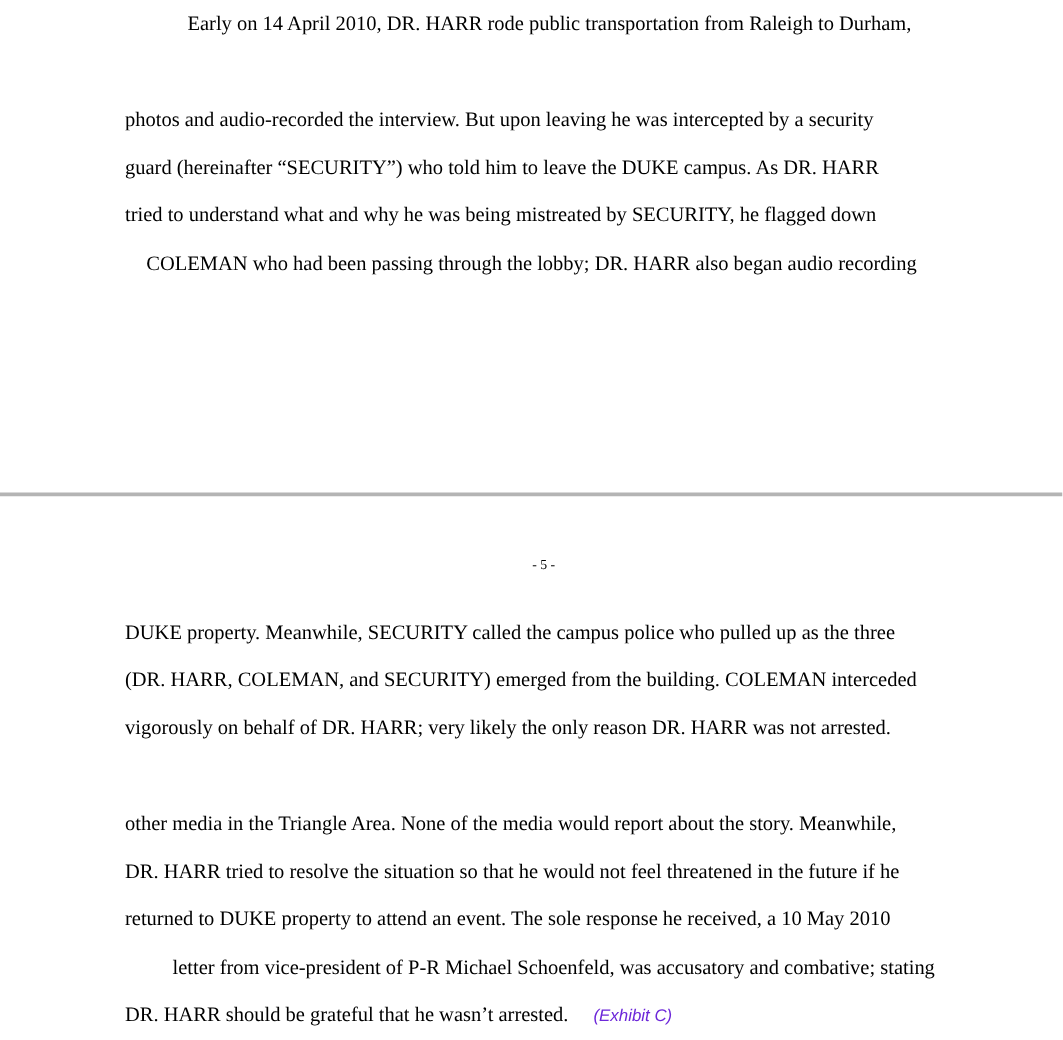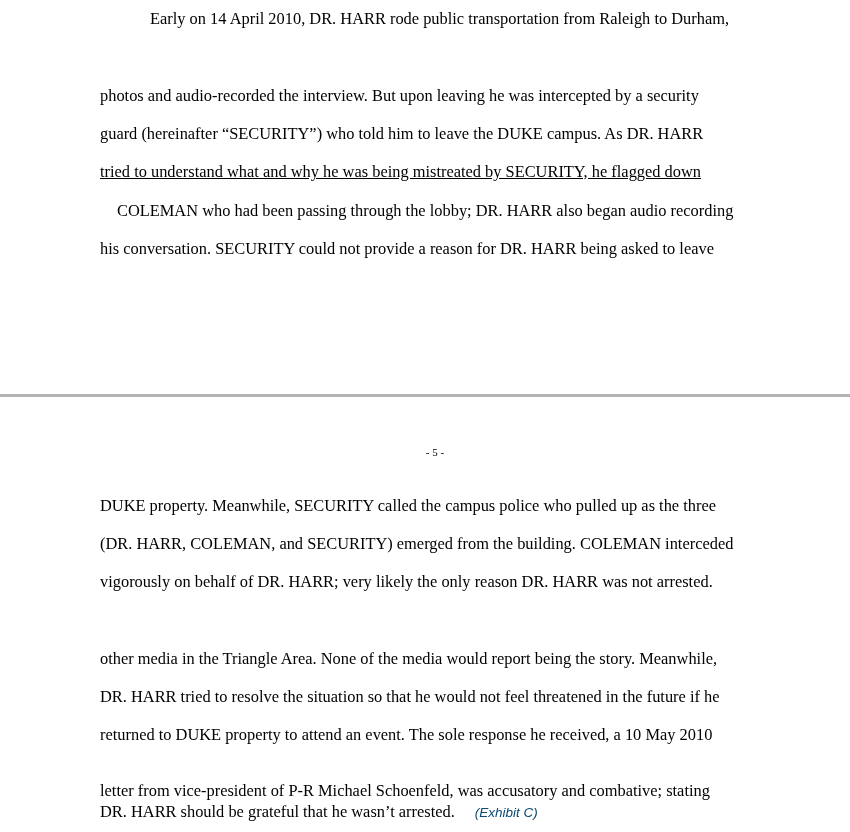--- a/index.html
+++ b/index.html
@@ -45,45 +45,44 @@
       left: 0;
       width: 870px;
       text-align: center;
       font-size: 11px;
       line-height: 16px;
     }
     .exhibit-link {
       font-family: "Liberation Sans", sans-serif;
       font-style: italic;
       font-size: 13.5px;
-      color: #0c4a6e;
+      color: #6d28d9;
       margin-left: 20px;
       cursor: pointer;
     }
   </style>
 </head>
 <body>
 
 <div class="page-section" style="top:0;height:394px;">
   <div class="line indent" style="top:9px;">Early on 14 April 2010, DR. HARR rode public transportation from Raleigh to Durham,</div>
   <div class="line" style="top:86px;">photos and audio-recorded the interview.  But upon leaving he was intercepted by a security</div>
   <div class="line" style="top:124px;">guard (hereinafter “SECURITY”) who told him to leave the DUKE campus.  As DR. HARR</div>
-  <div class="line" style="top:162px;text-decoration:underline;">tried to understand what and why he was being mistreated by SECURITY, he flagged down</div>
+  <div class="line" style="top:162px;">tried to understand what and why he was being mistreated by SECURITY, he flagged down</div>
   <div class="line" style="top:201px;margin-left:17px;">COLEMAN who had been passing through the lobby; DR. HARR also began audio recording</div>
-  <div class="line" style="top:239px;">his conversation.  SECURITY could not provide a reason for DR. HARR being asked to leave</div>
 </div>
 
 <div class="divider"></div>
 
 <div class="page-number">- 5 -</div>
 
 <div class="page-section" style="top:0;height:832px;pointer-events:none;">
   <div class="line" style="top:496px;text-align:center;">DUKE property.  Meanwhile, SECURITY called the campus police who pulled up as the three</div>
   <div class="line" style="top:534px;">(DR. HARR, COLEMAN, and SECURITY) emerged from the building.  COLEMAN interceded</div>
   <div class="line" style="top:572px;">vigorously on behalf of DR. HARR; very likely the only reason DR. HARR was not arrested.</div>
-  <div class="line" style="top:649px;">other media in the Triangle Area.  None of the media would report being the story.  Meanwhile,</div>
+  <div class="line" style="top:649px;">other media in the Triangle Area.  None of the media would report about the story.  Meanwhile,</div>
   <div class="line" style="top:687px;">DR. HARR tried to resolve the situation so that he would not feel threatened in the future if he</div>
   <div class="line" style="top:725px;text-align:right;">returned to DUKE property to attend an event.  The sole response he received, a 10 May 2010</div>
-  <div class="line" style="top:781px;">letter from vice-president of P-R Michael Schoenfeld, was accusatory and combative; stating</div>
+  <div class="line" style="top:764px;margin-left:38px;">letter from vice-president of P-R Michael Schoenfeld, was accusatory and combative; stating</div>
   <div class="line" style="top:802px;pointer-events:auto;">
     <span>DR. HARR should be grateful that he wasn’t arrested.</span><span class="exhibit-link">(Exhibit C)</span>
   </div>
 </div>
 
 </body></html>

